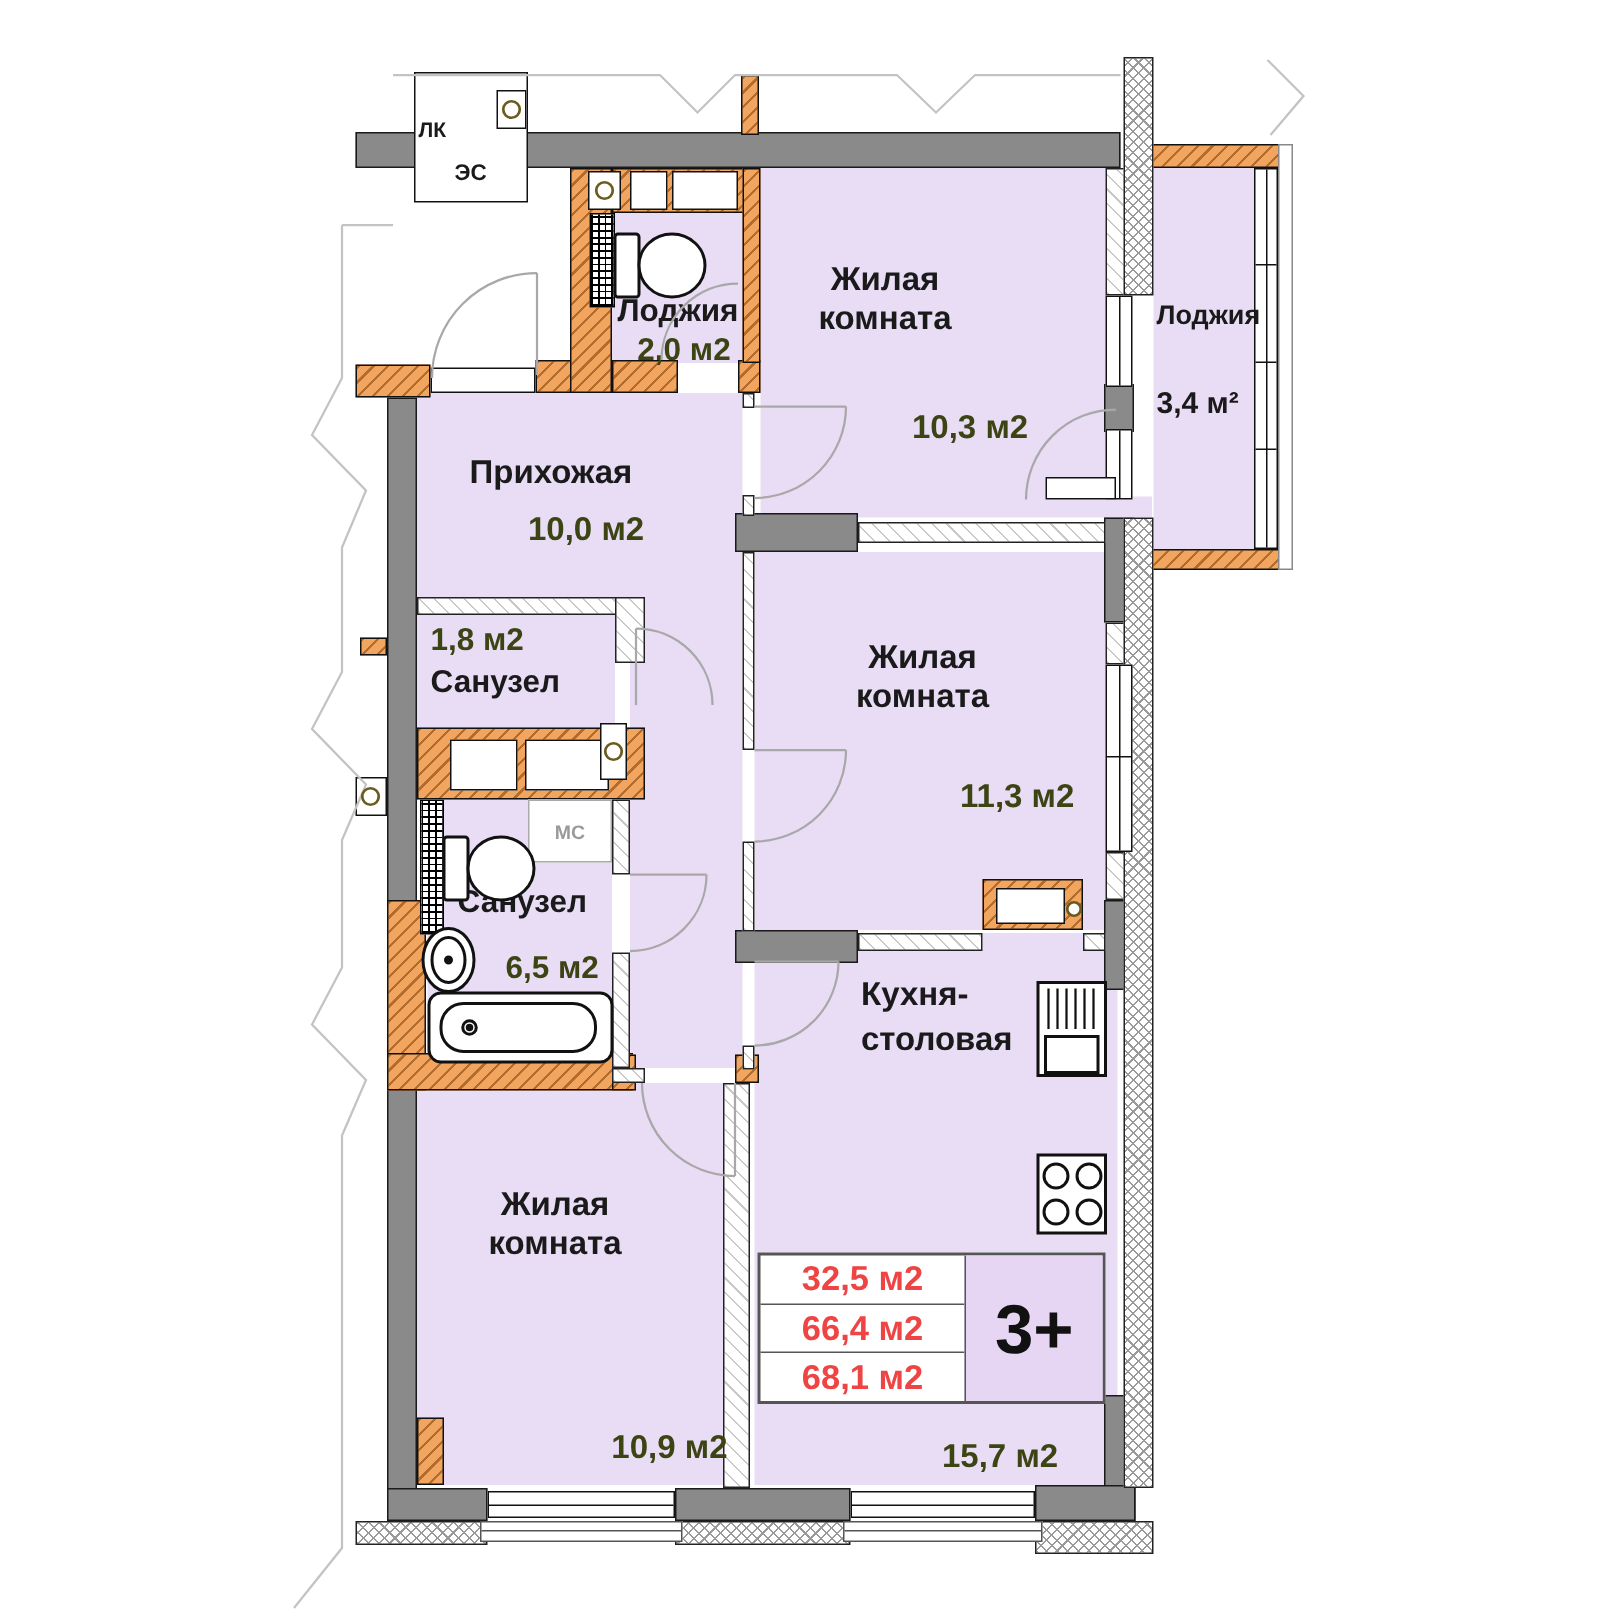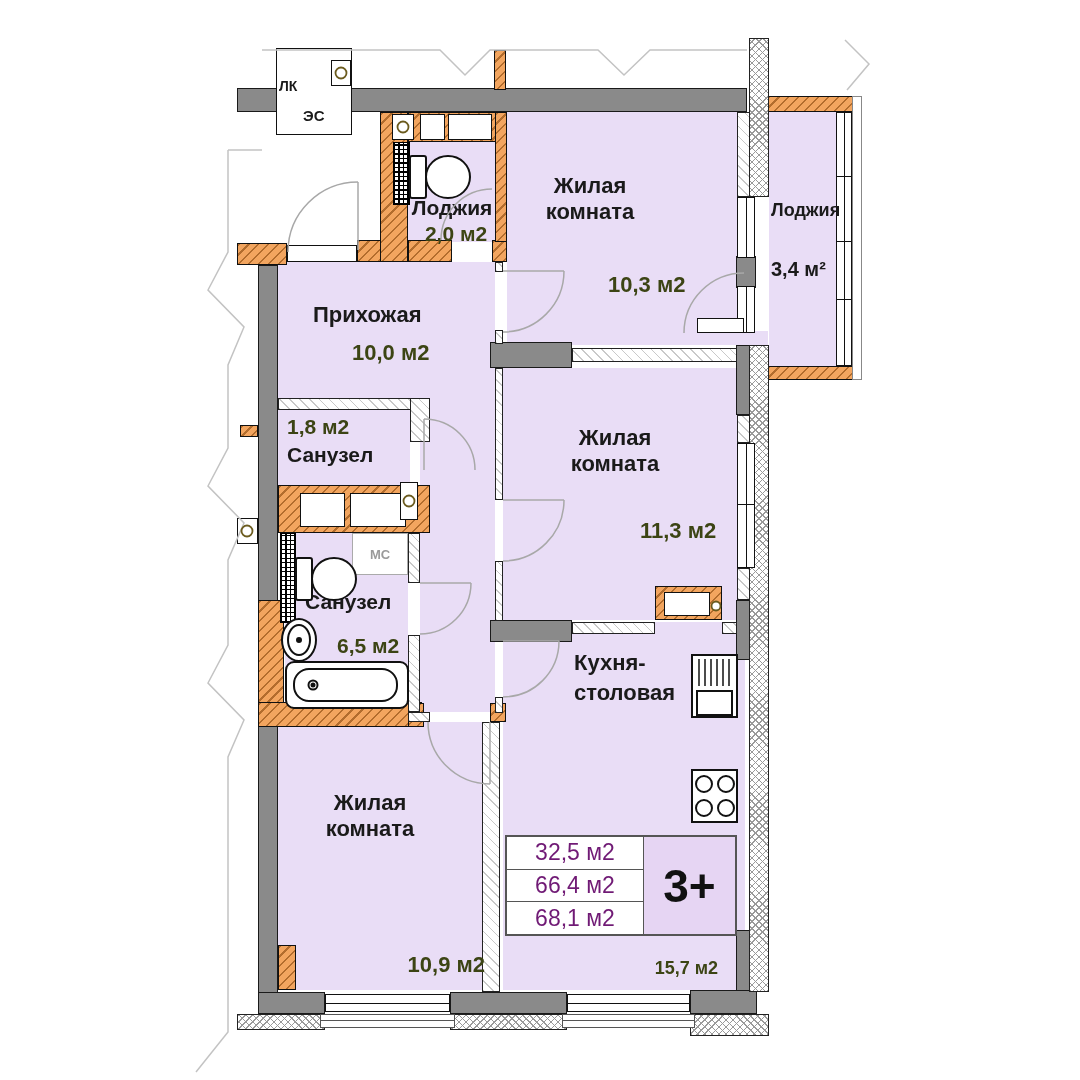--- a/index.html
+++ b/index.html
@@ -32,21 +32,21 @@
   .sill{position:absolute;background:#fff;border:1px solid #555;box-sizing:border-box;}
   .lbl{position:absolute;font-weight:bold;color:#1a1a1a;line-height:1.18;white-space:pre-line;}
   .area{color:#3c4414;}
   .mcbox{position:absolute;background:#fff;border:1.5px solid #aaa;box-sizing:border-box;
          display:flex;align-items:center;justify-content:center;color:#9a9a9a;font-weight:bold;}
   
   .info{position:absolute;left:505px;top:835px;width:228px;height:97px;display:flex;
         border:2px solid #555;background:#fff;}
   .info-rows{width:136px;display:flex;flex-direction:column;}
   .info-row{flex:1;border-bottom:1px solid #555;display:flex;align-items:center;justify-content:center;
-            font-weight:normal;font-size:23px;color:#701a75;}
+            font-weight:bold;font-size:23px;color:#ef4444;}
   .info-row:last-child{border-bottom:none;}
   .info-badge{flex:1;background:#e6d5f3;border-left:1px solid #555;display:flex;align-items:center;
               justify-content:center;font-weight:bold;font-size:46px;color:#111;}
   svg{position:absolute;left:0;top:0;pointer-events:none;}
 </style>
 </head>
 <body>
 
 <div class="stage">
 
@@ -194,21 +194,21 @@
   <div class="lbl" style="left:287px;top:443px;width:120px;font-size:21px;">Санузел</div>
 
   <div class="lbl" style="left:545px;top:425px;width:140px;font-size:22px;text-align:center;">Жилая комната</div>
   <div class="lbl area" style="left:640px;top:518px;width:100px;font-size:22px;">11,3 м2</div>
 
   <div class="lbl" style="left:305px;top:590px;width:100px;font-size:21px;">Санузел</div>
   <div class="lbl area" style="left:337px;top:634px;width:80px;font-size:21px;">6,5 м2</div>
 
   <div class="lbl" style="left:574px;top:650px;font-size:22px;">Кухня-</div>
   <div class="lbl" style="left:574px;top:680px;font-size:22px;">столовая</div>
-  <div class="lbl area" style="left:628px;top:958px;width:90px;font-size:18px;text-align:right;">15,7 м2</div>
+  <div class="lbl area" style="left:628px;top:958px;width:90px;font-size:22px;text-align:left;">15,7 м2</div>
 
   <div class="lbl" style="left:300px;top:790px;width:140px;font-size:22px;text-align:center;">Жилая комната</div>
   <div class="lbl area" style="left:390px;top:952px;width:95px;font-size:22px;text-align:right;">10,9 м2</div>
 
   <svg width="1080" height="1080" viewBox="0 0 1080 1080">
 
     <g stroke="#c3c3c3" stroke-width="1.5" fill="none">
       <polyline points="262,50 440,50 465,75 490,50 598,50 624,75 650,50 747,50"></polyline>
       <polyline points="845,40 869,64 847,90"></polyline>
       <polyline points="228,150 228,252 208,290 244,327 228,365 228,448 208,486 244,523 228,560 228,645 208,683 244,720 228,757 228,1032 196,1072"></polyline>

